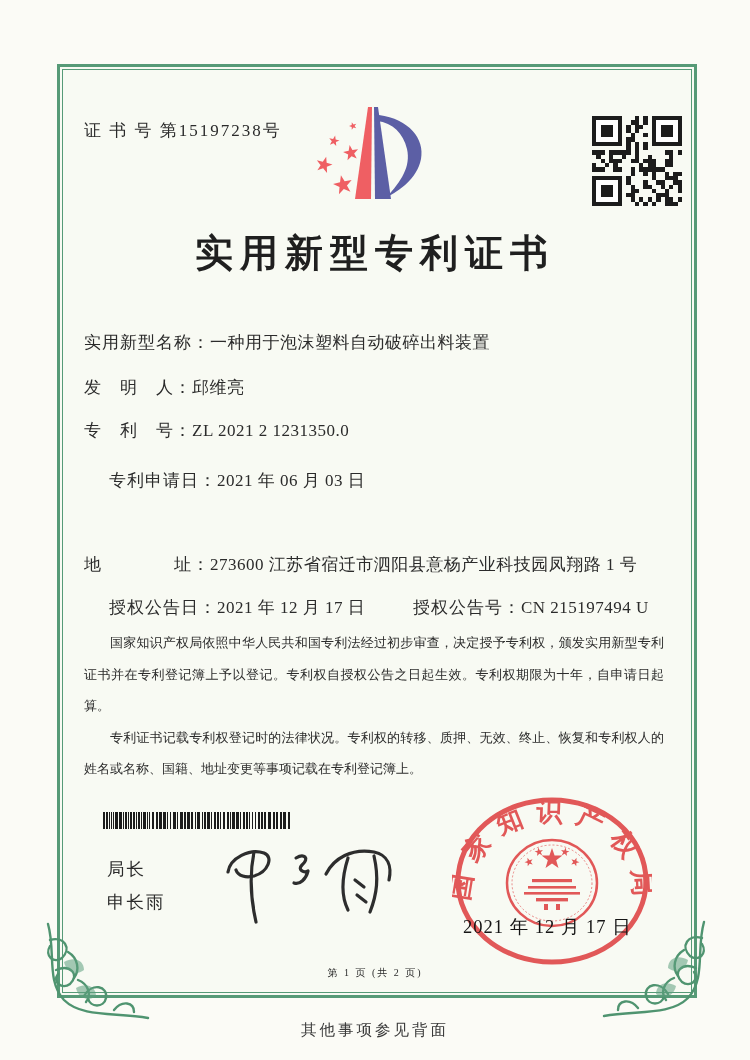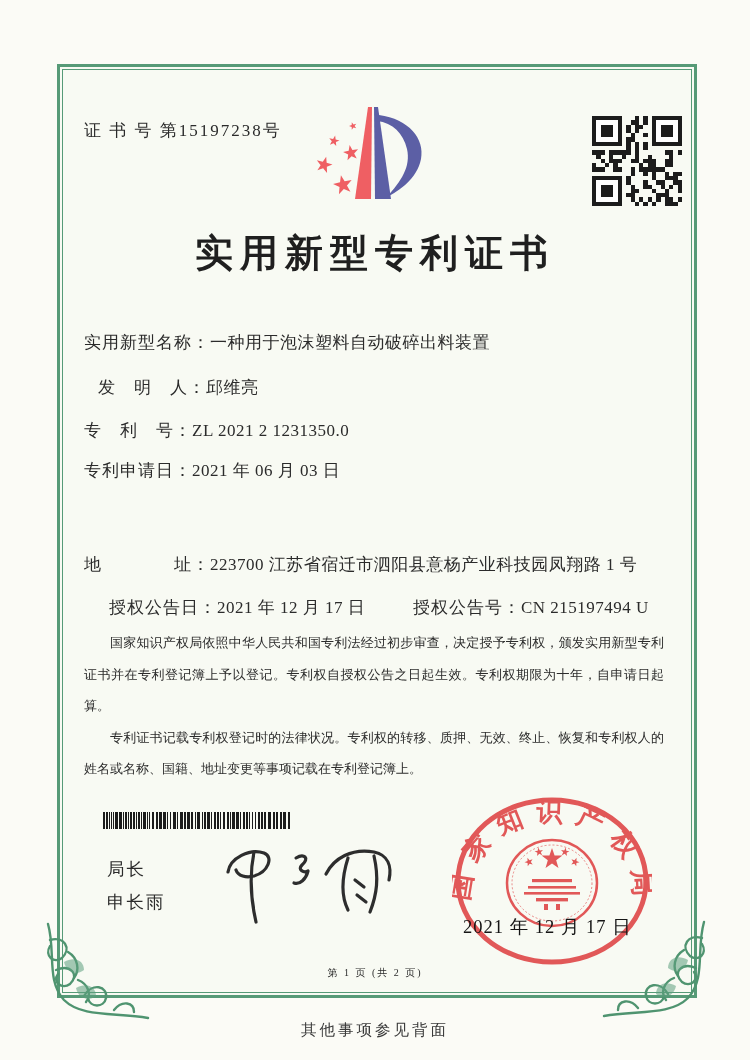--- a/index.html
+++ b/index.html
@@ -39,22 +39,22 @@
   .qr{position:absolute;left:592px;top:116px;width:90px;height:90px;}
   .qr svg{width:100%;height:100%;shape-rendering:crispEdges;}
   .title{
     position:absolute;left:0;right:0;top:228px;
     text-align:center;font-size:38px;font-weight:bold;
     letter-spacing:7px;color:#1f1f1f;
   }
   
   .field-row{position:absolute;left:84px;right:60px;font-size:17px;letter-spacing:.5px;white-space:nowrap;}
   .field-row .lbl{letter-spacing:1px;}
-  .row-0{top:331px;} .row-1{top:376px;margin-left:14px;} .row-2{top:419px;}
-  .row-3{top:459px;} .row-4{top:508px;} .row-5{top:553px;} .row-6{top:596px;margin-left:25px;}
+  .row-0{top:331px;} .row-1{top:376px;} .row-2{top:419px;}
+  .row-3{top:469px;margin-left:25px;} .row-4{top:508px;} .row-5{top:553px;} .row-6{top:596px;margin-left:25px;}
   .pair-2{position:absolute;left:304px;top:0;}
   
   .body-text{position:absolute;left:84px;right:86px;top:627px;font-size:13px;line-height:31.5px;text-align:justify;}
   .body-text p{text-indent:2em;}
   
   .barcode{position:absolute;left:103px;top:812px;width:188px;height:17px;}
   .barcode svg{width:100%;height:100%;shape-rendering:crispEdges;}
   .sig-title{position:absolute;left:107px;top:857px;font-size:17.5px;letter-spacing:2px;}
   .sig-name{position:absolute;left:107px;top:890px;font-size:17.5px;letter-spacing:2px;}
   .sig-script{position:absolute;left:210px;top:838px;width:195px;height:92px;}
@@ -257,21 +257,21 @@
   <div class="field-row row-1">
     <span class="lbl">发　明　人：</span><span>邱维亮</span>
   </div>
   <div class="field-row row-2">
     <span class="lbl">专　利　号：</span><span>ZL 2021 2 1231350.0</span>
   </div>
   <div class="field-row row-3">
     <span class="lbl">专利申请日：</span><span>2021 年 06 月 03 日</span>
   </div>
   <div class="field-row row-5">
-    <span class="lbl">地　　　　址：</span><span>223700  江苏省宿迁市泗阳县意杨产业科技园凤翔路 1 号</span>
+    <span class="lbl">地　　　　址：</span><span>273600  江苏省宿迁市泗阳县意杨产业科技园凤翔路 1 号</span>
   </div>
   <div class="field-row row-6">
     <span class="lbl">授权公告日：</span><span>2021 年 12 月 17 日</span>
     <span class="pair-2">
       <span class="lbl">授权公告号：</span><span>CN 215197494 U</span>
     </span>
   </div>
 
   <div class="body-text">
     <p>国家知识产权局依照中华人民共和国专利法经过初步审查，决定授予专利权，颁发实用新型专利证书并在专利登记簿上予以登记。专利权自授权公告之日起生效。专利权期限为十年，自申请日起算。</p>

